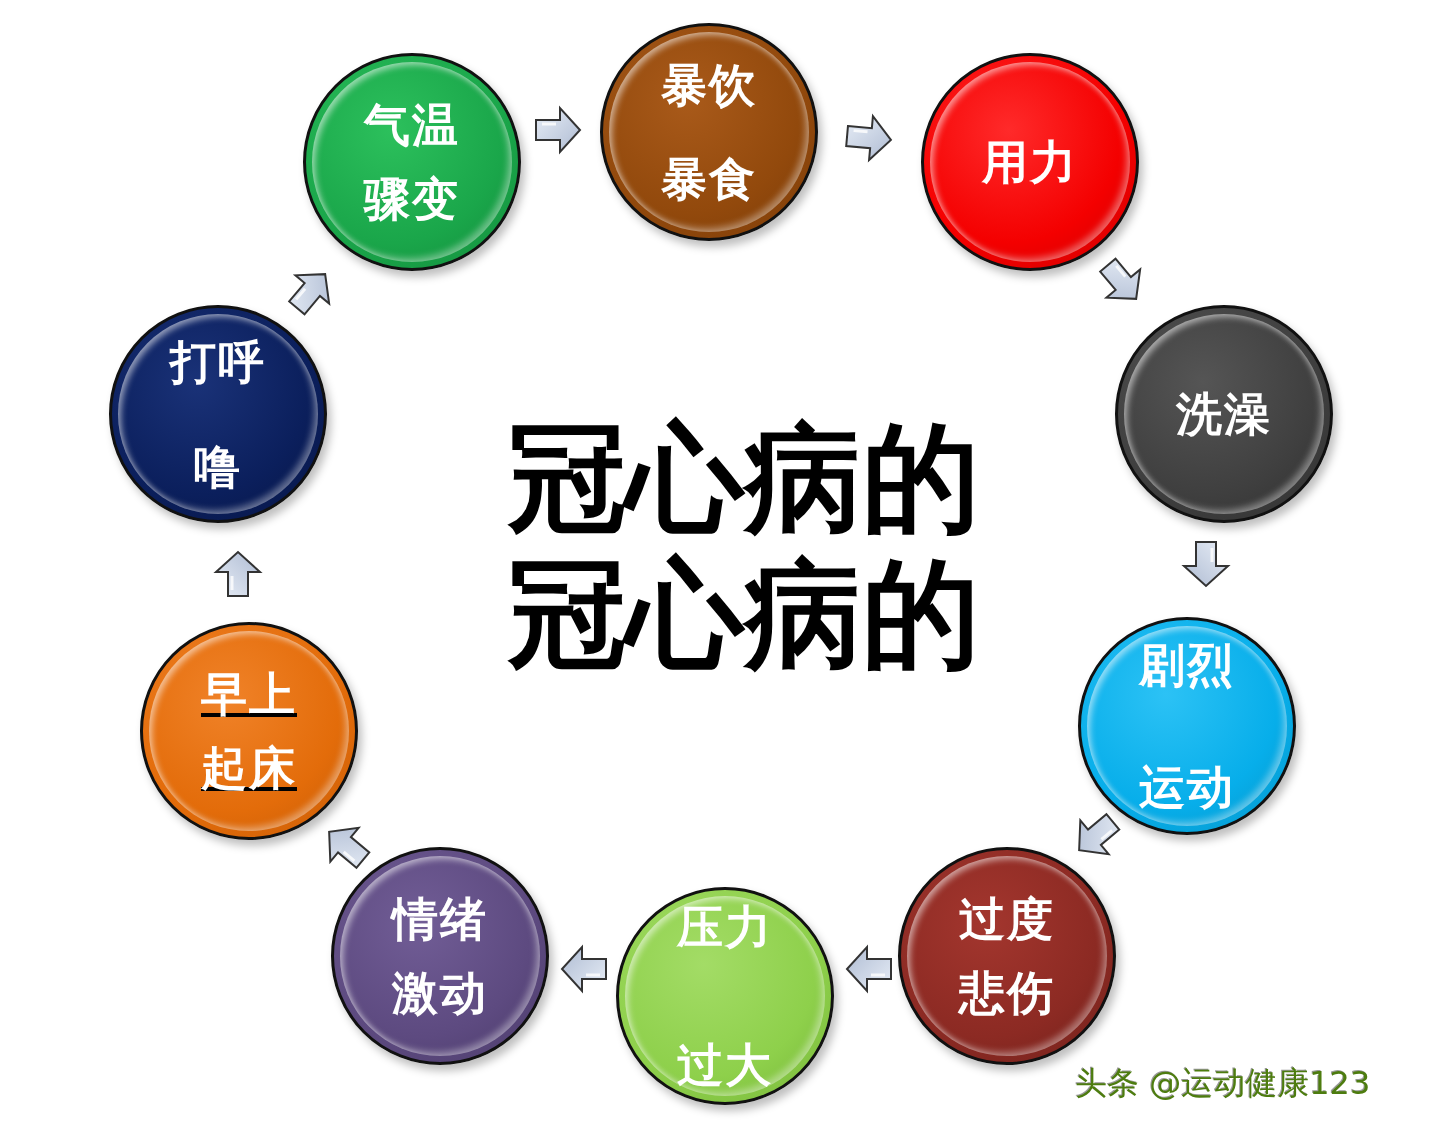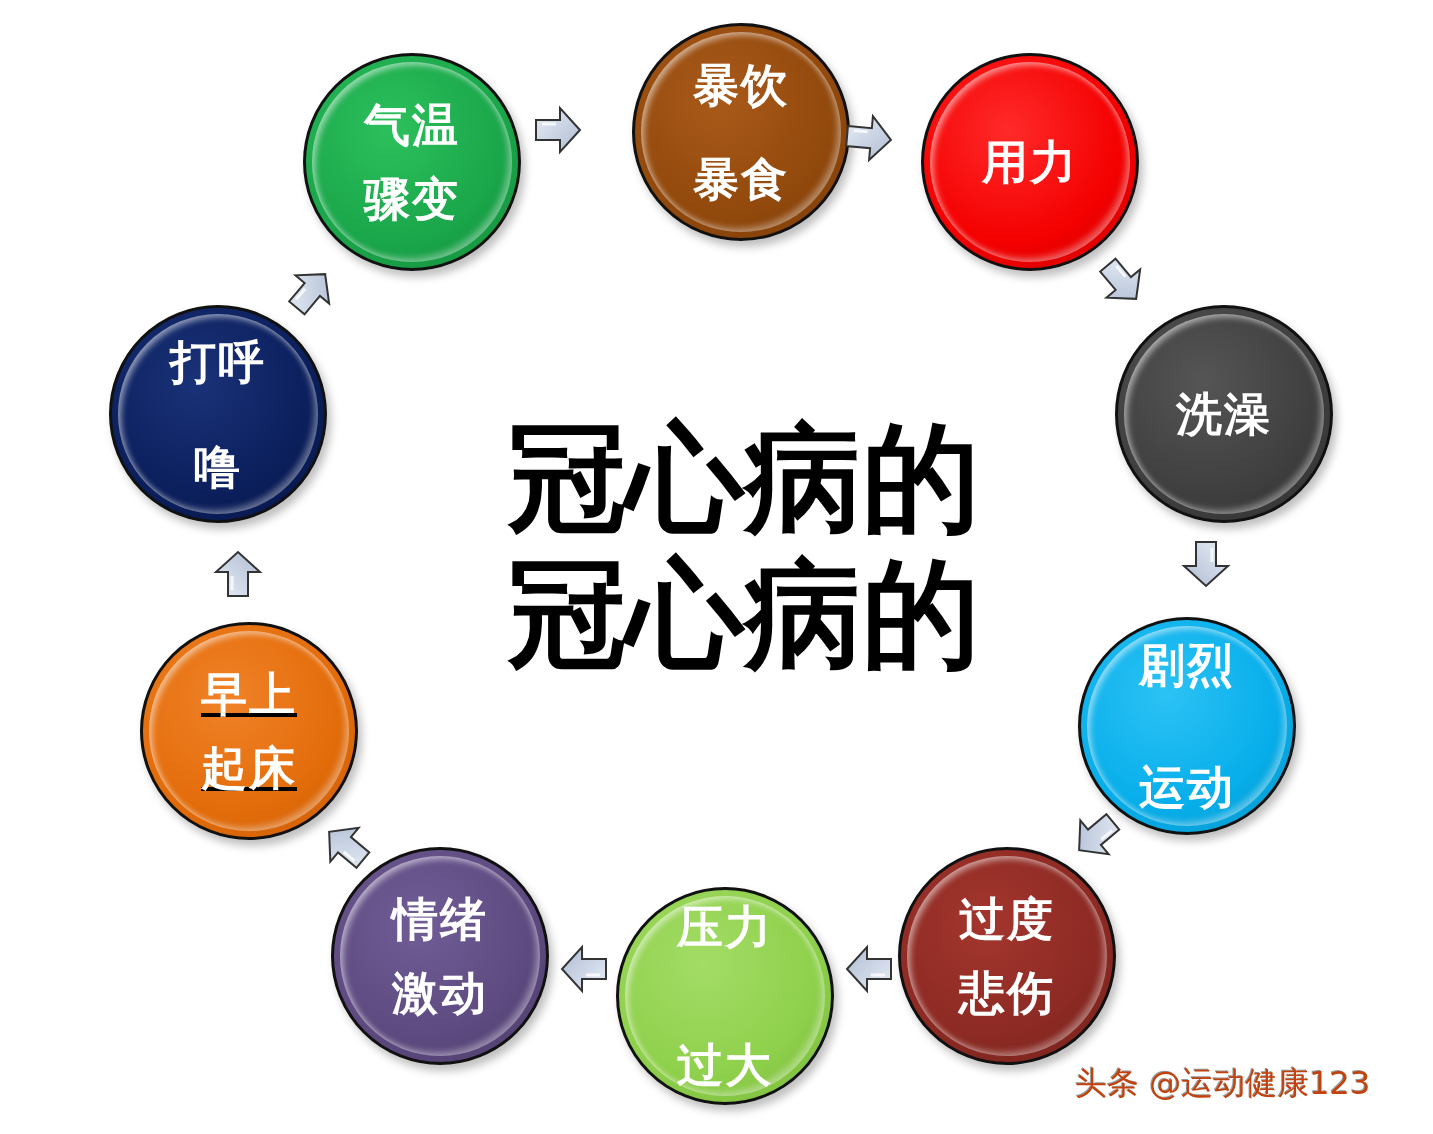--- a/index.html
+++ b/index.html
@@ -9,21 +9,21 @@
             border:3px solid #111; box-sizing:border-box;
             display:flex; flex-direction:column; align-items:center; justify-content:center;
             box-shadow: 4px 6px 8px rgba(0,0,0,0.25); }
   .circle::before { content:""; position:absolute; inset:6px; border-radius:50%;
             box-shadow: inset 3px 3px 6px rgba(255,255,255,0.55), inset -4px -4px 6px rgba(255,255,255,0.35); }
   .circle span { color:#fff; font-weight:bold; font-size:46px; line-height:74px; letter-spacing:2px; position:relative; }
   .arrow { position:absolute; width:52px; height:52px; }
   .title { position:absolute; left:480px; top:410px; width:500px; text-align:right;
            font-weight:bold; font-size:118px; line-height:136px; color:#000; }
   .title div { white-space:nowrap; }
-  .watermark { position:absolute; left:1075px; top:1062px; font-size:32px; color:#c2410c;
+  .watermark { position:absolute; left:1075px; top:1062px; font-size:32px; color:#4d7c0f;
                text-shadow: 1px 1px 0 #fff, -1px -1px 0 #999; white-space:nowrap; }
 </style>
 </head>
 <body>
 
 <svg width="0" height="0" style="position:absolute">
   <defs>
     <linearGradient id="ag" x1="0" y1="0" x2="1" y2="1">
       <stop offset="0" stop-color="#e8eef7"></stop>
       <stop offset="1" stop-color="#aebbd2"></stop>
@@ -37,21 +37,21 @@
 
 <div class="title">
   <div>冠心病的</div>
   <div>冠心病的</div>
 </div>
 
 <div class="circle" style="left:303px;top:53px;background:radial-gradient(circle at 40% 35%, #2cc05c, #1aa64a 60%, #128a3a);">
   <span>气温</span>
     <span>骤变</span>
 </div>
-<div class="circle" style="left:632px;top:23px;background:radial-gradient(circle at 40% 35%, #a95a1a, #92490c 60%, #7a3b08);gap:20px;">
+<div class="circle" style="left:600px;top:23px;background:radial-gradient(circle at 40% 35%, #a95a1a, #92490c 60%, #7a3b08);gap:20px;">
   <span>暴饮</span>
     <span>暴食</span>
 </div>
 <div class="circle" style="left:921px;top:53px;background:radial-gradient(circle at 40% 35%, #ff2a2a, #f40000 60%, #c80000);">
   <span>用力</span>
 </div>
 <div class="circle" style="left:1115px;top:305px;background:radial-gradient(circle at 40% 35%, #555, #3f3f3f 60%, #2e2e2e);">
   <span>洗澡</span>
 </div>
 <div class="circle" style="left:1078px;top:617px;background:radial-gradient(circle at 40% 35%, #2cc2f5, #07aeea 60%, #0592c4);gap:48px;">

